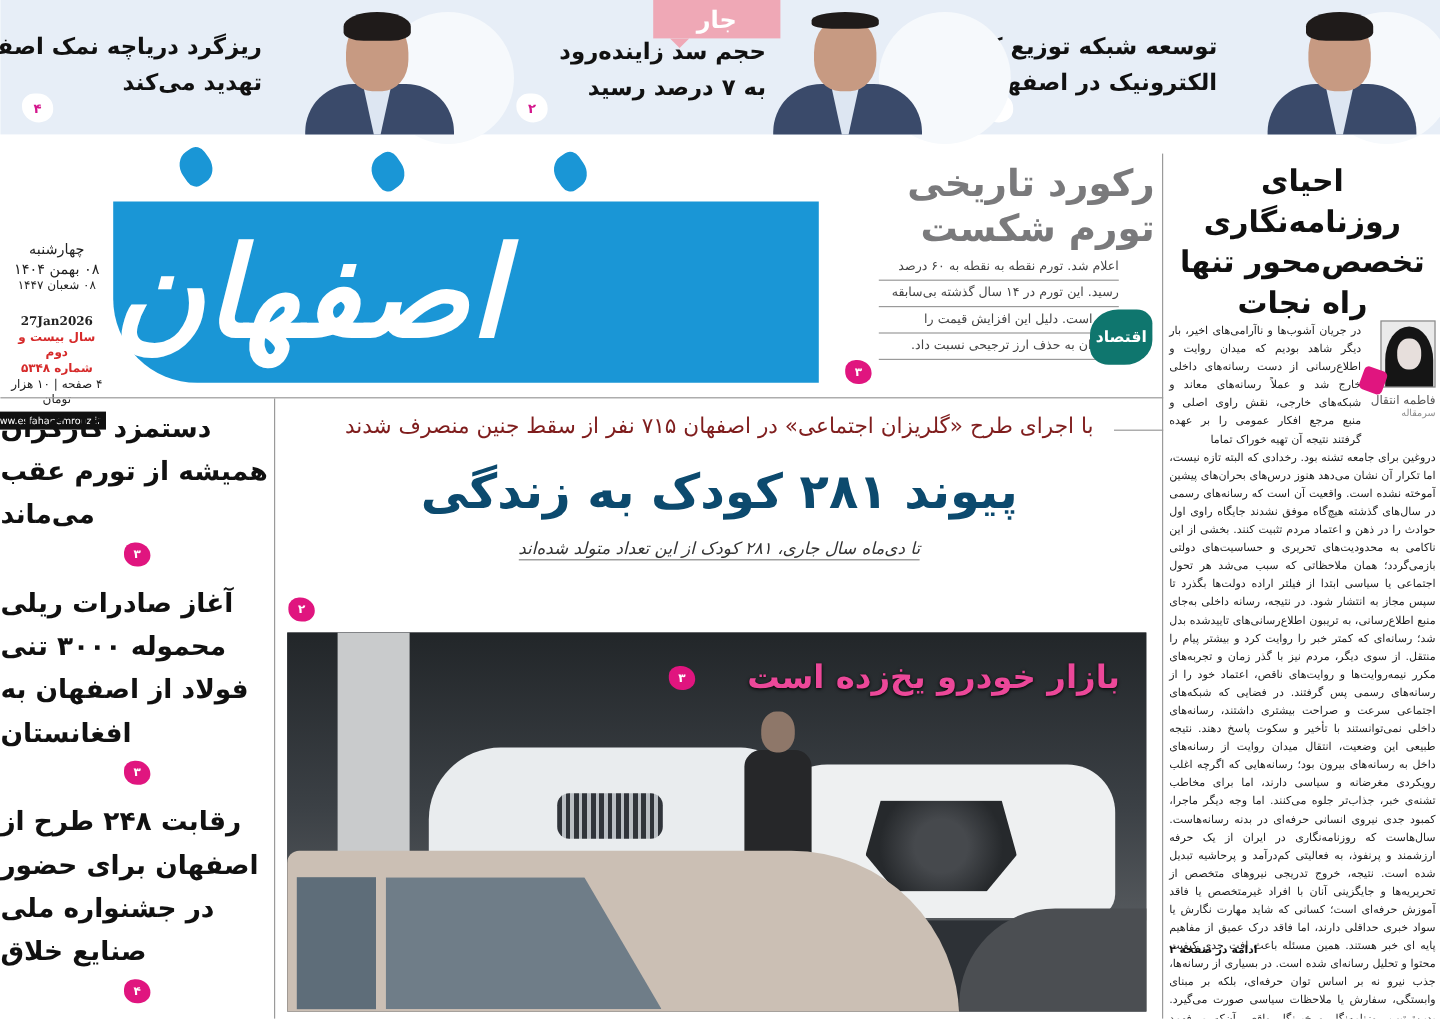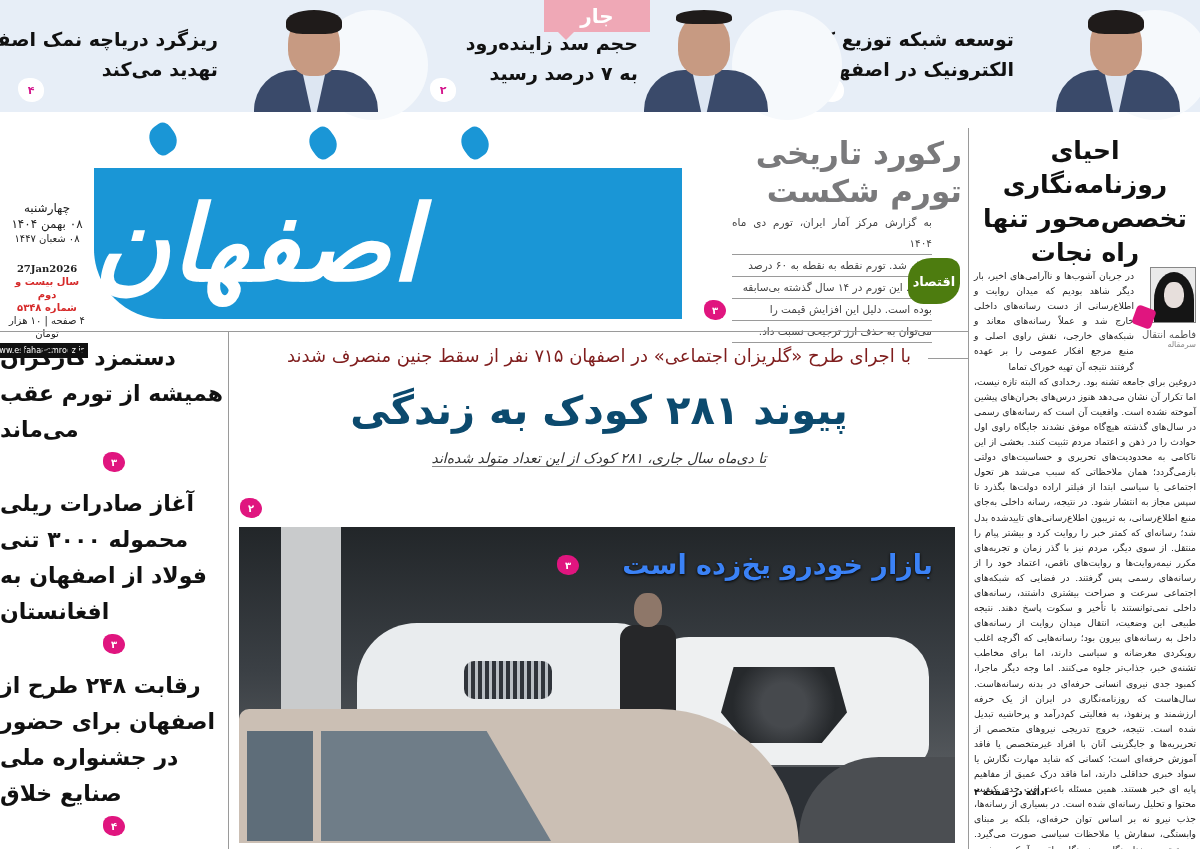--- a/index.html
+++ b/index.html
@@ -30,21 +30,21 @@
   .date-box .url { display: inline-block; background: #111; color: #fff; font-size: 8px; padding: 1px 4px; margin-top: 3px; direction: ltr; }
 
   .logo { position: absolute; left: 94px; top: 168px; width: 588px; height: 151px; background: #1a96d6; border-radius: 0 0 0 70px; overflow: visible; }
   .logo .dots span { position: absolute; width: 26px; height: 30px; background: #1a96d6; border-radius: 50% 30% 50% 30%; transform: rotate(-35deg); }
   .logo .logo-text { position: absolute; left: 0; top: 0; width: 100%; height: 100%; color: #fff; font-family: "DejaVu Serif", serif; font-style: italic; font-weight: bold; font-size: 104px; line-height: 151px; text-align: left; letter-spacing: 4px; }
 
   .inflation { position: absolute; left: 700px; top: 134px; width: 262px; }
   .inflation .headline { font-weight: bold; font-size: 31px; line-height: 38px; color: #7a7a7c; text-align: right; }
   .inflation .body { position: absolute; left: 32px; top: 78px; width: 200px; font-size: 10.5px; line-height: 21px; color: #444; text-align: justify; text-align-last: right; }
   .inflation .body p { border-bottom: 1px solid #9a9a9a; }
-  .cat-badge { position: absolute; left: 208px; top: 124px; width: 52px; height: 46px; background: #4d7c0f; color: #fff; font-weight: bold; font-size: 13px; border-radius: 45% 25% 45% 30%; display: flex; align-items: center; justify-content: center; }
+  .cat-badge { position: absolute; left: 208px; top: 124px; width: 52px; height: 46px; background: #0f766e; color: #fff; font-weight: bold; font-size: 13px; border-radius: 45% 25% 45% 30%; display: flex; align-items: center; justify-content: center; }
   .pg-badge { width: 22px; height: 20px; background: #e0157f; color: #fff; font-size: 10px; font-weight: bold; border-radius: 40% 55% 45% 50%; display: flex; align-items: center; justify-content: center; }
   .inflation .pg-badge { position: absolute; left: 4px; top: 166px; }
 
   
   .editorial { position: absolute; left: 974px; top: 132px; width: 222px; }
   .editorial .kicker { font-weight: bold; font-size: 13px; line-height: 20px; text-align: right; color: #111; }
   .editorial .headline { font-weight: bold; font-size: 25px; line-height: 34px; text-align: center; color: #111; margin-top: 2px; }
   .editorial .author { position: absolute; left: 174px; top: 135px; width: 48px; }
   .author .portrait { width: 46px; height: 56px; border: 1px solid #888; background: #eaeaea; position: relative; overflow: hidden; }
   .author .portrait .veil { position: absolute; left: 3px; top: 4px; width: 40px; height: 56px; background: #151515; border-radius: 50% 50% 10% 10%; }
@@ -84,21 +84,21 @@
   .pm-car2 { position: absolute; left: 400px; top: 110px; width: 290px; height: 128px; background: #eef0f1; border-radius: 50px 40px 20px 20px; }
   .pm-grille2 { position: absolute; left: 482px; top: 140px; width: 126px; height: 76px; background: radial-gradient(circle,#46494d 30%,#26292c 70%); clip-path: polygon(10% 0,90% 0,100% 60%,80% 100%,20% 100%,0 60%); }
   .pm-man { position: absolute; left: 375px; top: 66px; width: 66px; height: 220px; }
   .pm-man .h { position: absolute; left: 20px; top: 0; width: 28px; height: 34px; border-radius: 45%; background: #8e7769; }
   .pm-man .b { position: absolute; left: 6px; top: 32px; width: 56px; height: 100px; background: #262729; border-radius: 14px 14px 4px 4px; }
   .pm-man .l { position: absolute; left: 14px; top: 130px; width: 40px; height: 90px; background: #2e4f7a; }
   .pm-car3 { position: absolute; left: 0; top: 182px; width: 560px; height: 140px; background: #cbbfb4; border-radius: 10px 140px 0 0; }
   .pm-car3 .win1 { position: absolute; left: 8px; top: 22px; width: 66px; height: 110px; background: #5e6d79; }
   .pm-car3 .win2 { position: absolute; left: 82px; top: 22px; width: 230px; height: 110px; background: #6f7d88; clip-path: polygon(0 0,72% 0,100% 100%,0 100%); }
   .pm-car4 { position: absolute; left: 560px; top: 230px; width: 160px; height: 100px; background: #4b4e52; border-radius: 80px 0 0 0; }
-  .pm-title { position: absolute; right: 22px; top: 18px; color: #3b82f6; font-weight: bold; font-size: 27px; line-height: 40px; text-shadow: 0 1px 3px #000; white-space: nowrap; }
+  .pm-title { position: absolute; right: 22px; top: 18px; color: #ec4899; font-weight: bold; font-size: 27px; line-height: 40px; text-shadow: 0 1px 3px #000; white-space: nowrap; }
   .pm-badge { position: absolute; left: 318px; top: 28px; }
 </style>
 </head>
 <body class="rtl">
 
 <div class="teaser-strip">
 
   <div class="teaser" style="left:800px;width:400px;">
     <div class="blob" style="left:300px;"></div>
     <div class="photo" style="left:248px;">
@@ -162,21 +162,20 @@
     <span style="left:56px;top:-44px;"></span>
     <span style="left:216px;top:-40px;"></span>
     <span style="left:368px;top:-40px;"></span>
   </div>
   <div class="logo-text">اصفهان امروز</div>
 </div>
 
 <div class="inflation">
   <div class="headline">رکورد تاریخی تورم شکست</div>
   <div class="body">
-    <p>به گزارش مرکز آمار ایران، تورم دی ماه ۱۴۰۴</p>
     <p>اعلام شد. تورم نقطه به نقطه به ۶۰ درصد</p>
     <p>رسید. این تورم در ۱۴ سال گذشته بی‌سابقه</p>
     <p>بوده است. دلیل این افزایش قیمت را</p>
     <p>می‌توان به حذف ارز ترجیحی نسبت داد.</p>
   </div>
   <div class="cat-badge">اقتصاد</div>
   <div class="pg-badge">۳</div>
 </div>
 
 <div class="vline-r"></div>

